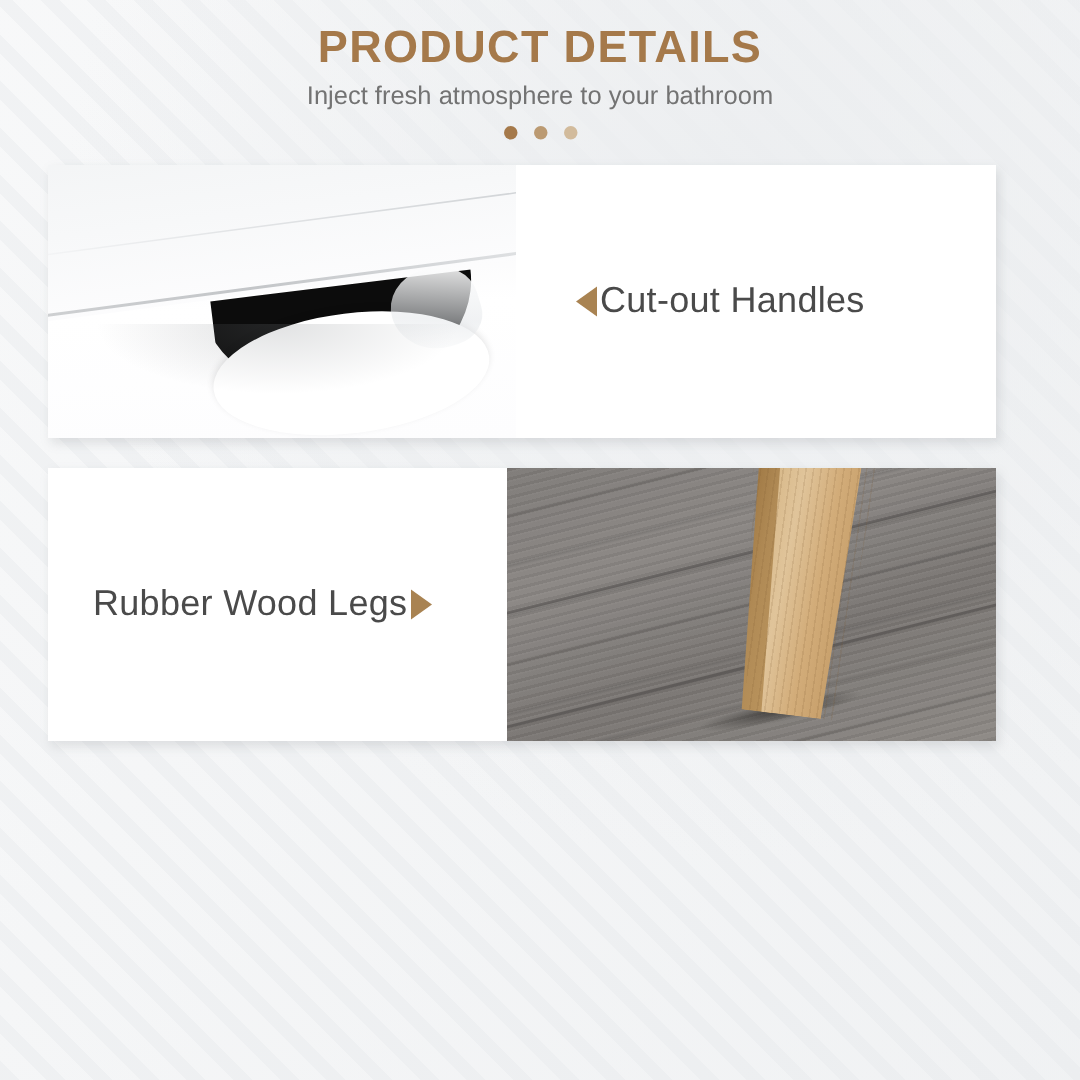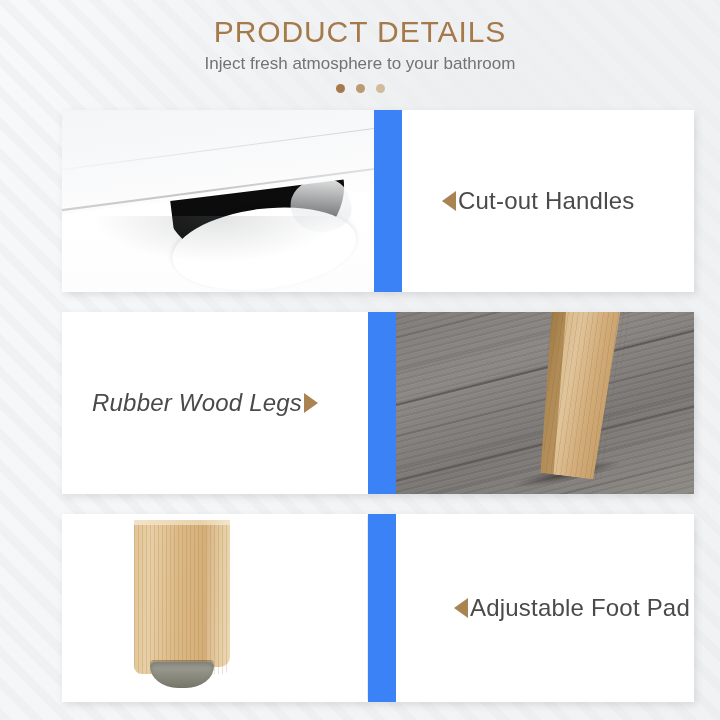--- a/index.html
+++ b/index.html
@@ -45,21 +45,21 @@
   
   #header {
     position: absolute;
     left: 0;
     top: 14px;
     width: 720px;
     text-align: center;
   }
   #title {
     font-size: 30px;
-    font-weight: normal;
+    font-weight: bold;
     letter-spacing: 0.9px;
     color: #a5794a;
     line-height: 1.18;
   }
   #subtitle {
     margin-top: 5px;
     font-size: 17px;
     font-weight: normal;
     color: #737373;
     line-height: 1.2;
@@ -72,27 +72,26 @@
   }
   .dot {
     width: 9px;
     height: 9px;
     border-radius: 50%;
   }
 
   
   .panel {
     position: absolute;
-    left: 62px;
+    left: 32px;
     width: 632px;
-    background: #3b82f6;
+    background: #eab308;
     box-shadow: 2px 3px 7px rgba(120,125,132,0.20);
     overflow: hidden;
     display: flex;
-    gap: 28px;
   }
   #panel-1 { top: 110px;  height: 182px; }
   #panel-2 { top: 312px;  height: 182px; }
   #panel-3 { top: 514px;  height: 188px; }
 
   .media-cell { position: relative; overflow: hidden; }
   .text-cell {
     position: relative;
     display: flex;
     align-items: center;
@@ -199,21 +198,21 @@
     left: 10%;
     top: 58%;
     width: 78%;
     height: 26%;
     background: radial-gradient(ellipse at 50% 0%, rgba(120,124,128,0.22) 0%, rgba(255,255,255,0) 70%);
   }
   #p1-text { flex: 1; }
   #p1-text .caption { margin-left: 40px; }
 
   
-  #p2-text { width: 306px; font-style: italic; }
+  #p2-text { width: 306px; }
   #p2-text .caption { margin-left: 30px; }
   #p2-media { flex: 1; height: 100%; }
   #p2-floor {
     position: absolute;
     inset: 0;
     background:
       repeating-linear-gradient(
         -14deg,
         rgba(255,255,255,0.045) 0px,
         rgba(255,255,255,0.045) 1px,
@@ -427,35 +426,14 @@
       <div id="p2-plankline-2"></div>
       <div id="p2-leg-shadow"></div>
       <div id="p2-leg">
         <div id="p2-leg-side"></div>
         <div id="p2-leg-front"></div>
         <div id="p2-leg-grain"></div>
       </div>
     </div>
   </div>
 
-  <div class="panel" id="panel-3">
-
-    <div class="media-cell" id="p3-media">
-      <div id="p3-leg">
-        <div id="p3-leg-front"></div>
-        <div id="p3-leg-side"></div>
-        <div id="p3-leg-grain"></div>
-        <div id="p3-leg-topedge"></div>
-      </div>
-      <div id="p3-pad-shade"></div>
-      <div id="p3-pad"></div>
-      <div id="p3-divider"></div>
-    </div>
-
-    <div class="text-cell" id="p3-text">
-      <div class="caption">
-        <span class="arrow-left"></span>
-        <span>Adjustable Foot Pad</span>
-      </div>
-    </div>
-  </div>
 
 </div>
 
 </body></html>

